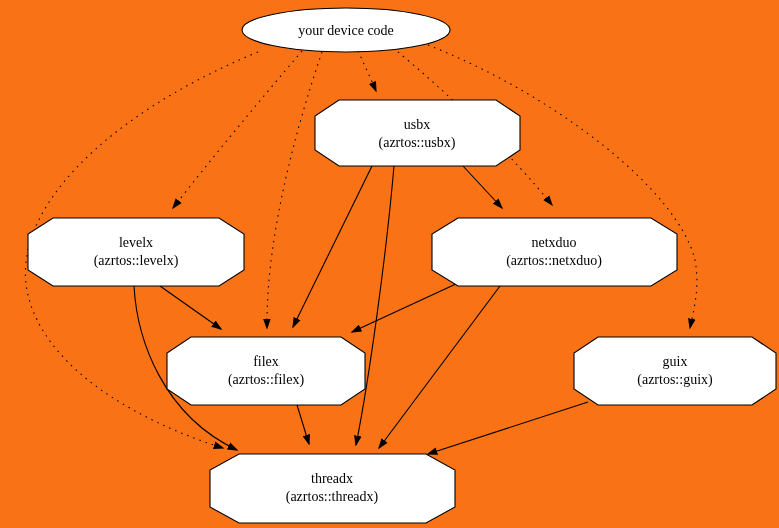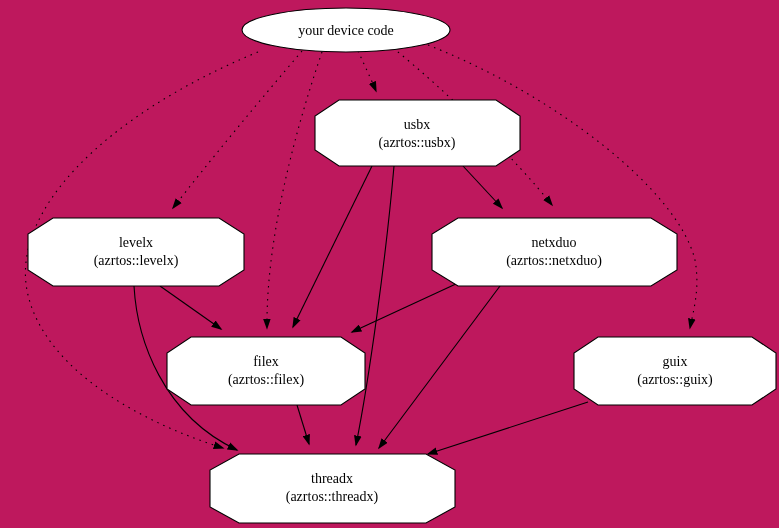--- a/index.html
+++ b/index.html
@@ -1,16 +1,16 @@
 <!DOCTYPE html>
 <html><head>
 <meta charset="utf-8">
 <style>
   html,body{margin:0;padding:0;background:#ffffff;}
-  .canvas{width:779px;height:528px;position:relative;background:#be185d;overflow:hidden;}
+  .canvas{width:779px;height:528px;position:relative;background:#f97316;overflow:hidden;}
   svg{display:block;}
   .edge{fill:none;stroke:#000000;stroke-width:1.1;}
   .edge.dotted{stroke-dasharray:1.5 5;}
   .node-shape{fill:#ffffff;stroke:#000000;stroke-width:1.1;}
   text{font-family:"Liberation Serif","DejaVu Serif",serif;font-size:14px;fill:#000000;text-anchor:middle;}
 </style>
 </head>
 <body>
 
 <div class="canvas">

